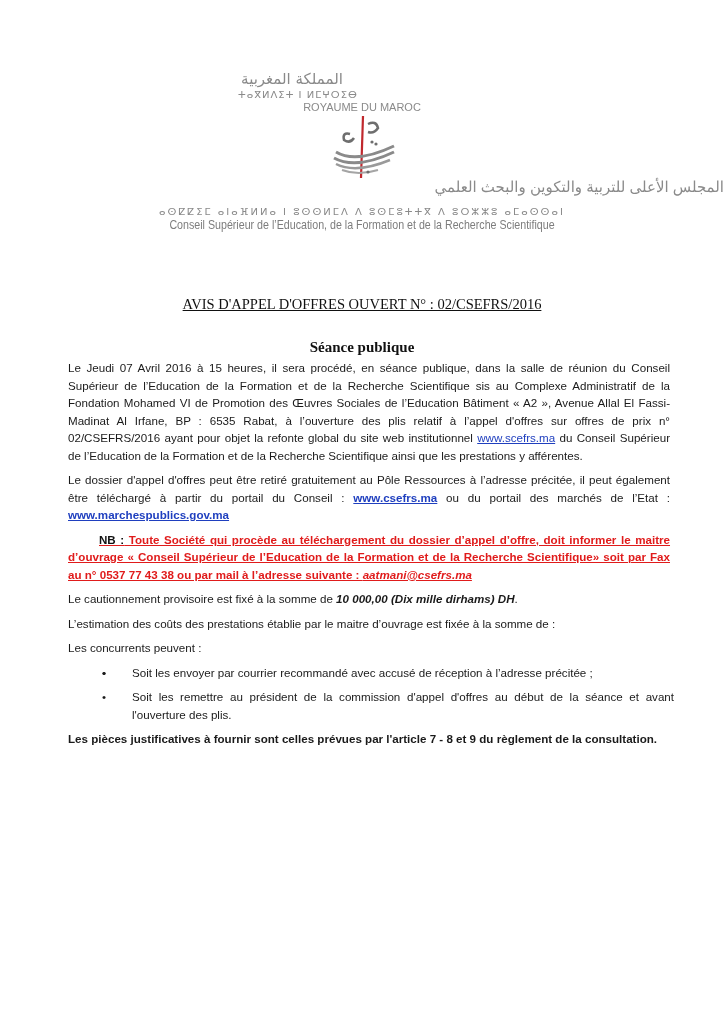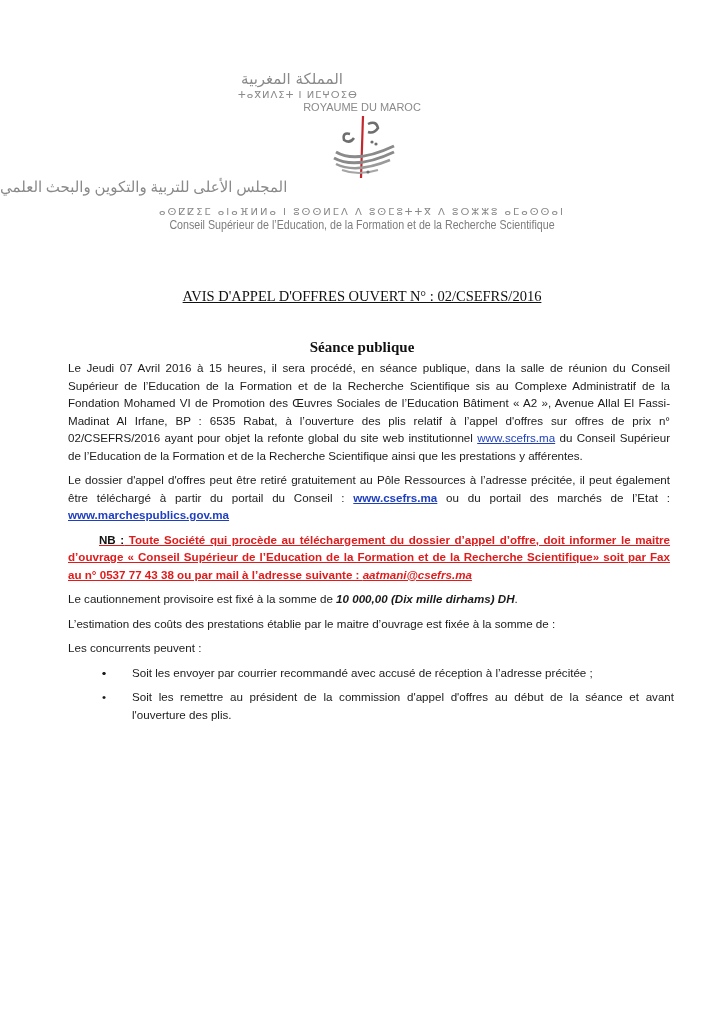--- a/index.html
+++ b/index.html
@@ -6,28 +6,28 @@
   body { width: 724px; height: 1024px; position: relative; overflow: hidden;
          font-family: "Liberation Sans", sans-serif; color: #1a1a1a; }
   .header { position: absolute; left: 0; top: 0; width: 724px; text-align: center; }
   .ar-king { position: absolute; top: 70px; left: 0; width: 584px; text-align: center;
              font-family: "DejaVu Sans", sans-serif; font-size: 15px; color: #8a8a8a; }
   .tif-king { position: absolute; top: 89px; left: 4px; width: 588px; text-align: center;
               font-family: "DejaVu Sans", sans-serif; font-size: 10px; color: #8a8a8a; letter-spacing: 1px; }
   .fr-king { position: absolute; top: 101px; left: 0; width: 724px; text-align: center;
              font-size: 11px; color: #8a8a8a; }
   .logo { position: absolute; left: 322px; top: 114px; width: 80px; height: 66px; }
-  .ar-council { position: absolute; top: 178px; left: 0; width: 724px; text-align: left;
-                font-family: Liberation Serif, serif; font-size: 15px; color: #8a8a8a; }
+  .ar-council { position: absolute; top: 178px; left: 0; width: 724px; text-align: right;
+                font-family: Liberation Sans, sans-serif; font-size: 15px; color: #8a8a8a; }
   .tif-council { position: absolute; top: 206px; left: 0; width: 724px; text-align: center;
                  font-family: "DejaVu Sans", sans-serif; font-size: 10px; color: #8a8a8a; letter-spacing: 2px; }
   .fr-council { position: absolute; top: 217px; left: 0; width: 724px; text-align: center;
                 font-family: "Liberation Sans Narrow", "Liberation Sans", sans-serif; font-size: 13px; color: #7d7d7d;
                 transform: scaleX(0.82); }
-  .title { position: absolute; top: 288px; left: 0; width: 724px; text-align: center;
+  .title { position: absolute; top: 296px; left: 0; width: 724px; text-align: center;
            font-family: "Liberation Serif", serif; font-size: 14.5px; text-decoration: underline; color: #111; }
   .subtitle { position: absolute; top: 339px; left: 0; width: 724px; text-align: center;
               font-family: "Liberation Serif", serif; font-size: 15px; font-weight: bold; color: #111; }
   .content { position: absolute; left: 68px; top: 359px; width: 606px;
              font-size: 11.6px; line-height: 17.5px; color: #1a1a1a; }
   .content p { margin: 0 4px 7px 0; text-align: justify; }
   a.link { color: #1f3fbf; text-decoration: underline; }
   a.link.bold { font-weight: bold; }
   .nb { color: #e01b1b; font-weight: bold; text-decoration: underline; }
   .nb .nb-label { color: #111; padding-left: 31px; }
@@ -91,13 +91,14 @@
 
 
   <p>Les concurrents peuvent :</p>
 
   <ul class="bullets">
     <li><span class="dot">•</span></li>
     <li><span class="dot">•</span><span>Soit les envoyer par courrier recommandé avec accusé de réception à l’adresse précitée ;</span></li>
     <li><span class="dot">•</span><span>Soit les remettre au président de la commission d'appel d'offres au début de la séance et avant l'ouverture des plis.</span></li>
   </ul>
 
+  <p class="closing">Les pièces justificatives à fournir sont celles prévues par l'article 7 - 8 et 9 du règlement de la consultation.</p>
 </div>
 
 </body></html>

